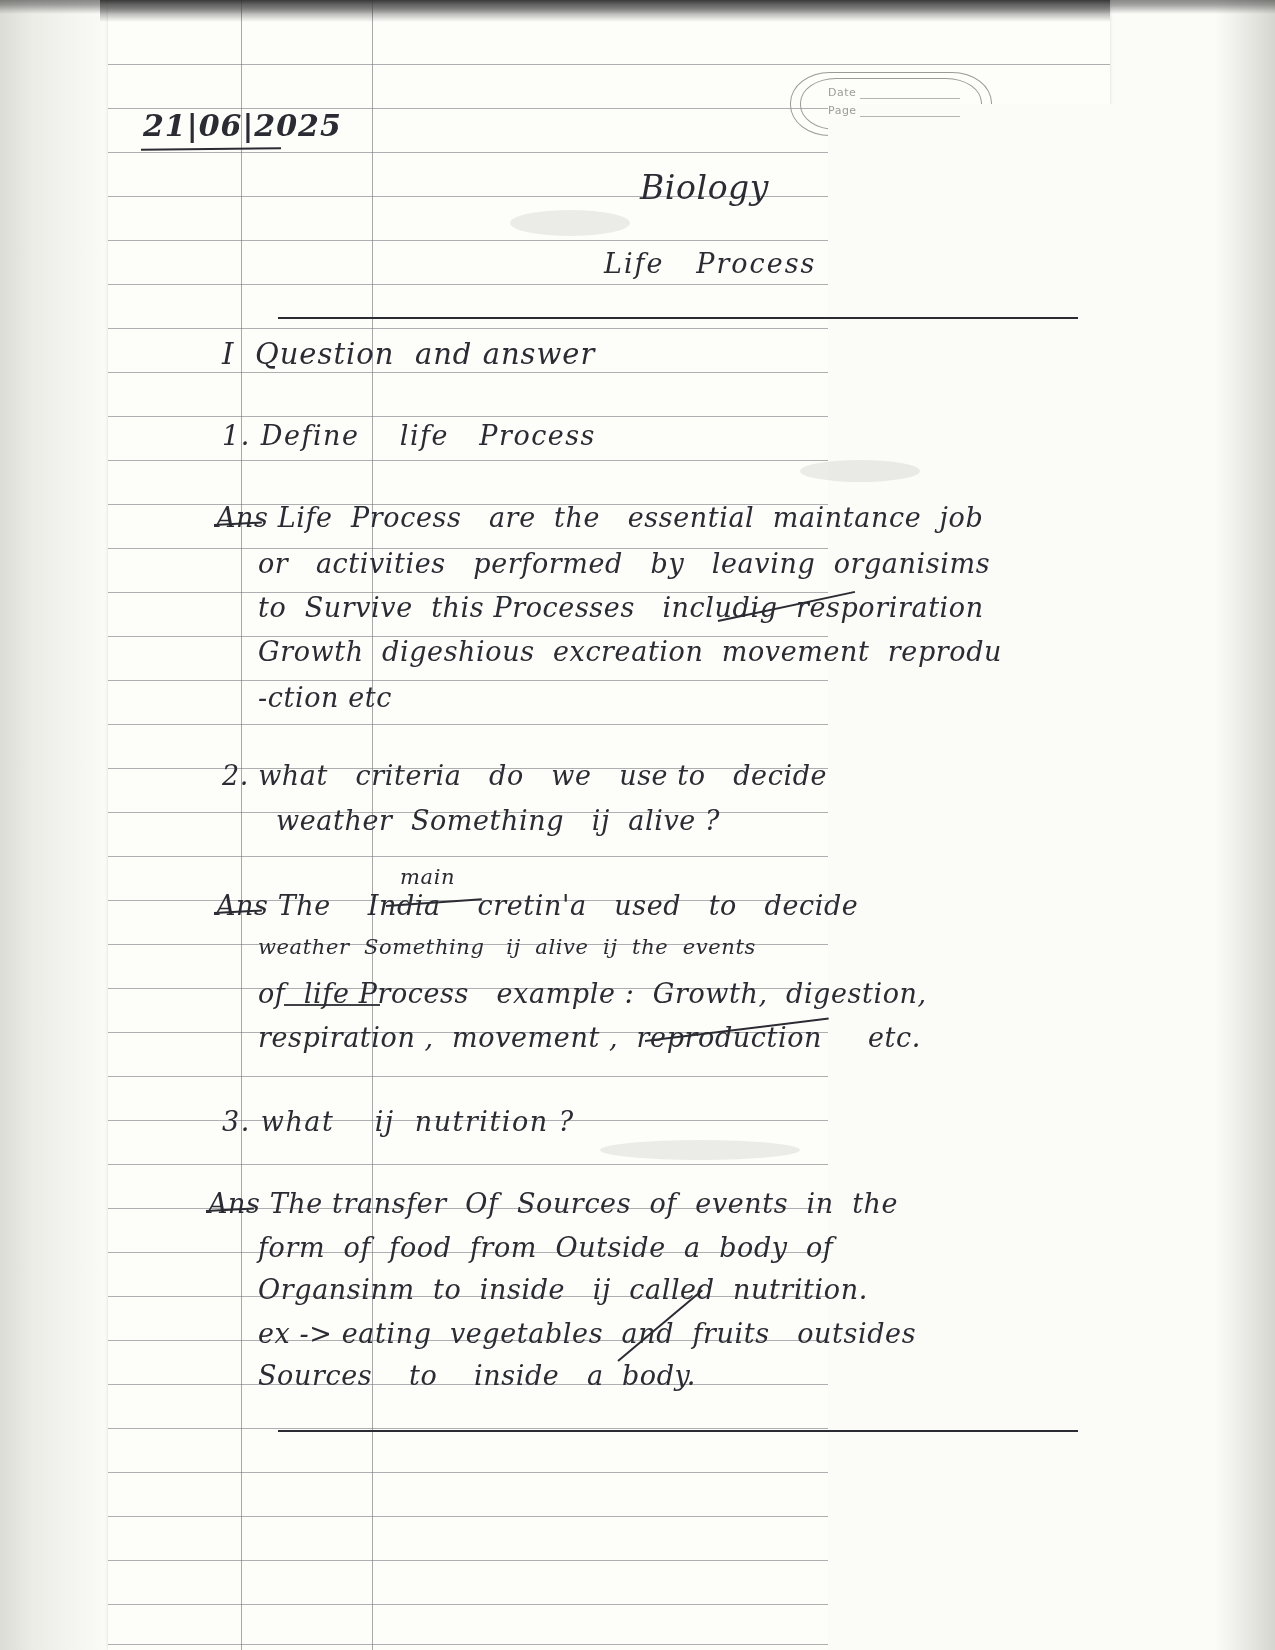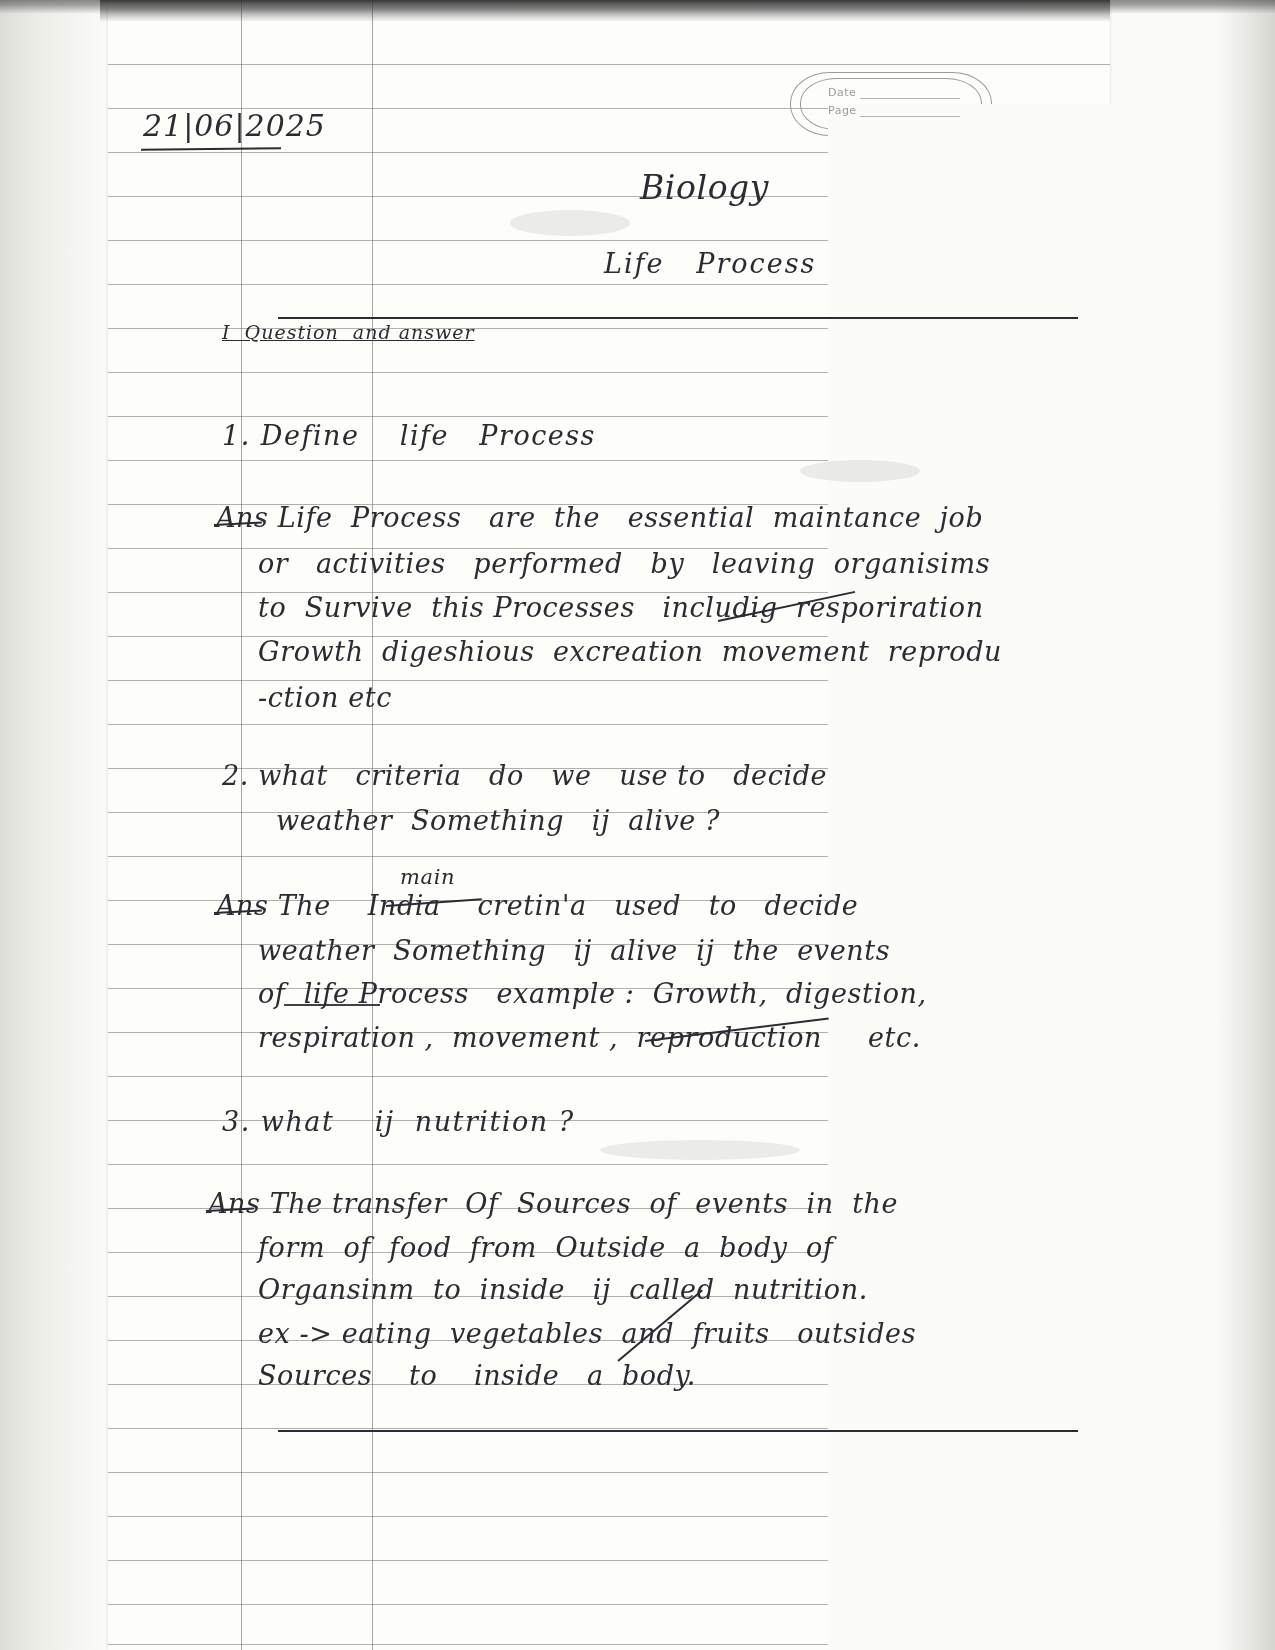--- a/index.html
+++ b/index.html
@@ -124,20 +124,21 @@
     font-style: italic;
     white-space: pre;
     letter-spacing: .6px;
     transform-origin: left bottom;
   }
   .date-hw {
     font-size: 30px;
     left: 143px;
     top: 108px;
     letter-spacing: 1px;
+    font-weight: bold;
   }
   .date-underline {
     position: absolute;
     left: 141px;
     top: 148px;
     width: 140px;
     height: 2px;
     background: #2b2b33;
     transform: rotate(-0.6deg);
   }
@@ -159,39 +160,38 @@
     width: 800px;
     height: 2px;
     background: #2b2b33;
   }
   .sec-underline.bottom {
     top: 1430px;
     left: 278px;
     width: 800px;
   }
   .qa-head {
-    font-size: 19px;
+    font-size: 29px;
     left: 222px;
-    top: 321px;
+    top: 337px;
     letter-spacing: 1px;
-    text-decoration: underline;
   }
   .q1 { font-size: 27px; left: 222px; top: 420px; letter-spacing: 1.5px;}
   .ans1-a { font-size: 27px; left: 216px; top: 502px; }
   .ans1-b { font-size: 27px; left: 258px; top: 548px; }
   .ans1-c { font-size: 27px; left: 258px; top: 592px; }
   .ans1-d { font-size: 27px; left: 258px; top: 636px; }
   .ans1-e { font-size: 27px; left: 258px; top: 682px; text-align: center; }
 
   .q2-a { font-size: 27px; left: 222px; top: 760px; }
   .q2-b { font-size: 27px; left: 268px; top: 805px; margin-left: 8px; }
 
   .ans2-a { font-size: 27px; left: 216px; top: 890px; }
   .ans2-main { font-size: 21px; left: 400px; top: 865px; text-align: right; }
-  .ans2-b { font-size: 27px; left: 258px; top: 935px; }
+  .ans2-b { font-size: 21px; left: 258px; top: 935px; }
   .ans2-c { font-size: 27px; left: 258px; top: 978px; }
   .ans2-d { font-size: 27px; left: 258px; top: 1022px; }
 
   .q3 { font-size: 27px; left: 222px; top: 1098px; letter-spacing: 1.5px; margin-top: 8px; }
 
   .ans3-a { font-size: 27px; left: 208px; top: 1188px; }
   .ans3-b { font-size: 27px; left: 258px; top: 1232px; }
   .ans3-c { font-size: 27px; left: 258px; top: 1274px; }
   .ans3-d { font-size: 27px; left: 258px; top: 1318px; }
   .ans3-e { font-size: 27px; left: 258px; top: 1360px; }

